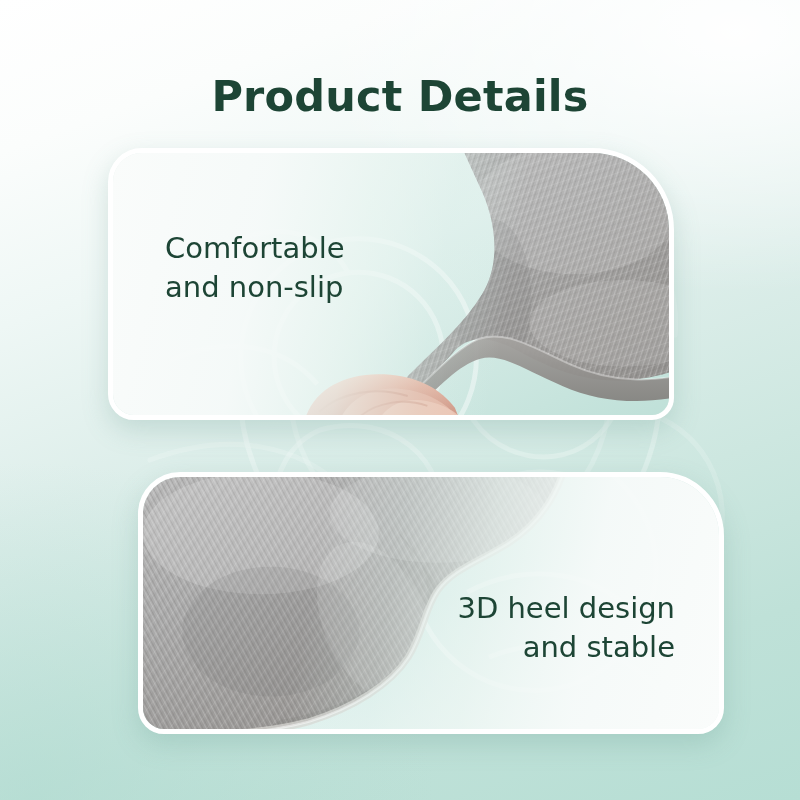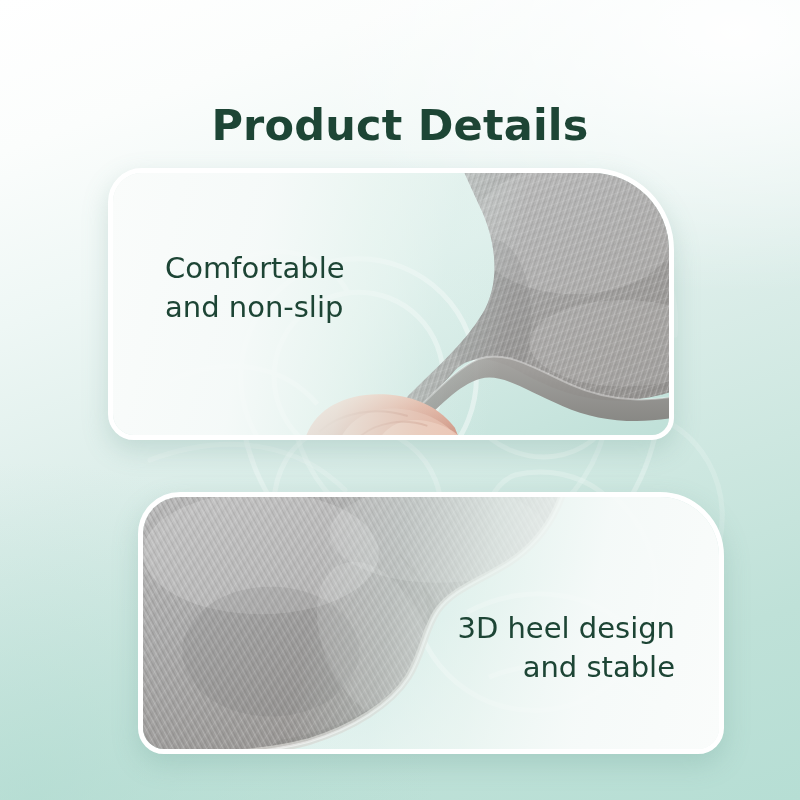--- a/index.html
+++ b/index.html
@@ -50,40 +50,39 @@
     width: 620px;
     height: 560px;
     opacity: 0.5;
     pointer-events: none;
   }
   .watermark svg { display: block; width: 100%; height: 100%; }
 
   
   .title {
     position: absolute;
-    top: 72px;
+    top: 43px;
     left: 0;
     width: 800px;
     text-align: center;
     font-size: 43px;
     font-weight: bold;
     letter-spacing: 0.2px;
     color: #1d4535;
     line-height: 1.15;
   }
 
   
   .card {
     position: absolute;
     overflow: hidden;
     background: #eef5f2;
     border: 5px solid #ffffff;
     box-shadow: 0 10px 26px rgba(100, 150, 140, 0.25);
     box-sizing: border-box;
-    margin-top: 20px;
   }
   #card-1 {
     left: 108px;
     top: 148px;
     width: 566px;
     height: 272px;
     border-radius: 34px 82px 22px 26px;
   }
   #card-2 {
     left: 138px;

